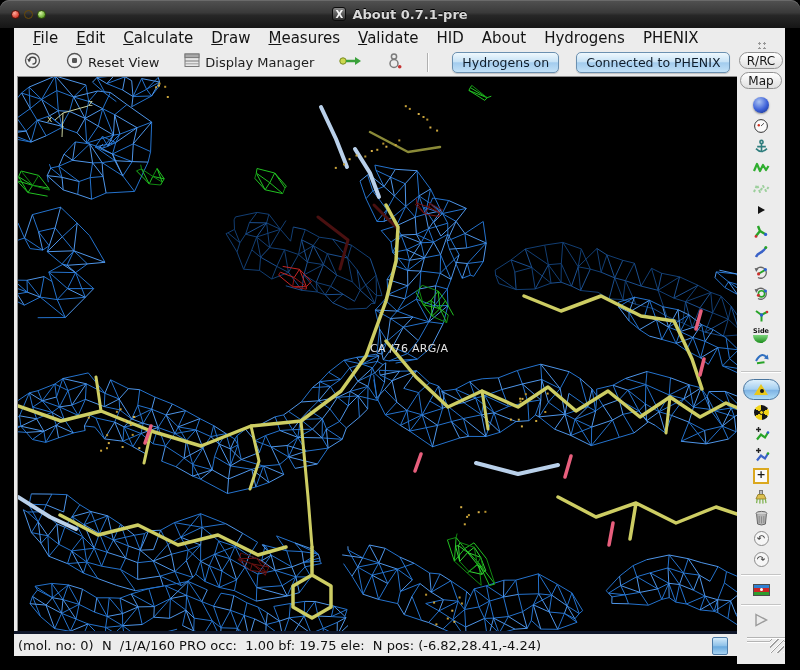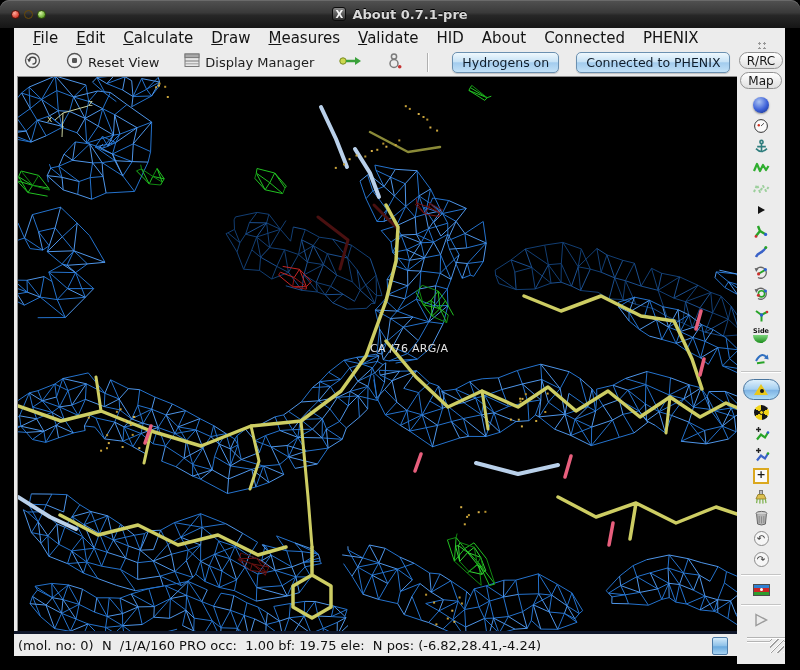--- a/index.html
+++ b/index.html
@@ -105,21 +105,21 @@
 
     <nav class="menubar" id="menubar">
         <span class="mitem"><u>F</u>ile</span>
         <span class="mitem"><u>E</u>dit</span>
         <span class="mitem"><u>C</u>alculate</span>
         <span class="mitem"><u>D</u>raw</span>
         <span class="mitem"><u>M</u>easures</span>
         <span class="mitem"><u>V</u>alidate</span>
         <span class="mitem">HID</span>
         <span class="mitem">About</span>
-        <span class="mitem">Connected</span>
+        <span class="mitem">Hydrogens</span>
         <span class="mitem">PHENIX</span>
       </nav>
 
     <div class="toolbar">
       <button class="tbtn">
         <span><svg width="17" height="17">
               <circle cx="8.5" cy="8.5" r="7" fill="#f2f2f2" stroke="#555" stroke-width="1.3"></circle>
               <path d="M5.2,8.5 A3.4,3.4 0 1 1 8.5,12" fill="none" stroke="#444" stroke-width="1.4"></path>
               <polygon points="3.1,6.8 7.1,7.5 5,10.6" fill="#444"></polygon>
             </svg></span>

